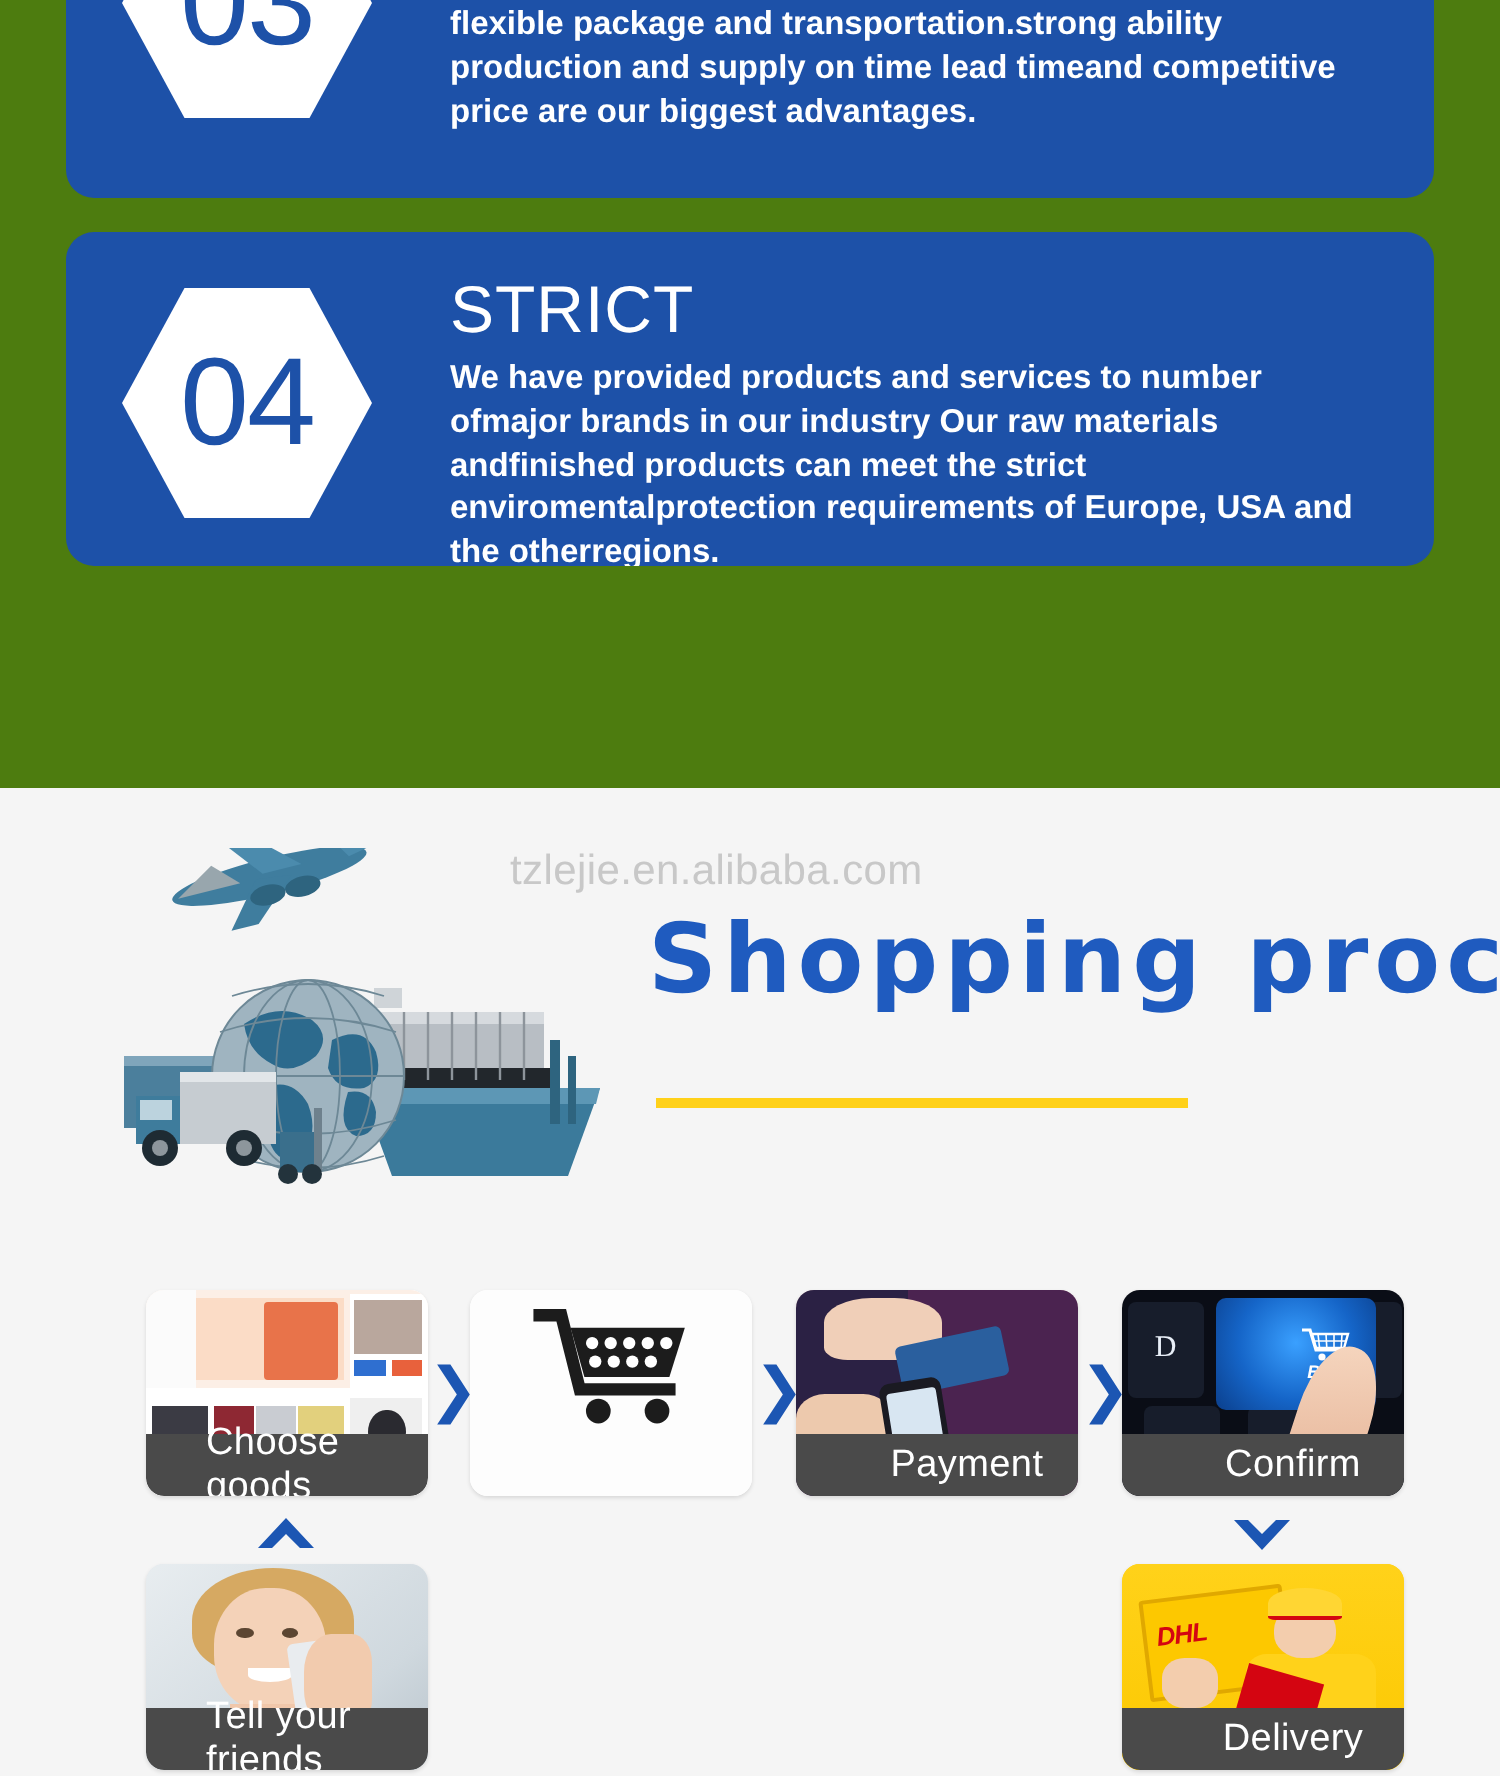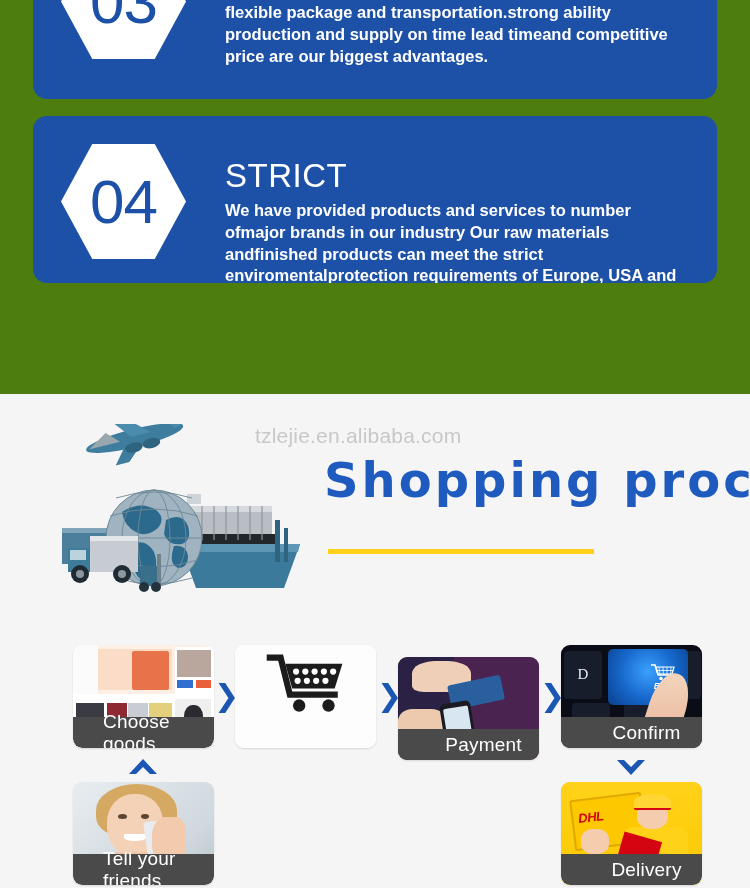--- a/index.html
+++ b/index.html
@@ -64,21 +64,21 @@
     letter-spacing: -1px;
     line-height: 1;
   }
 
   .panel-text {
     position: absolute;
     left: 192px;
     right: 24px;
   }
   #panel-03 .panel-text { top: 88px; }
-  #panel-04 .panel-text { top: 22px; margin-top: 21px; }
+  #panel-04 .panel-text { top: 22px; }
 
   .panel-heading {
     color: #ffffff;
     font-size: 33px;
     font-weight: 400;
     letter-spacing: 0.5px;
     margin: 0 0 6px 0;
     line-height: 1.05;
     font-family: "Liberation Sans", sans-serif;
   }
@@ -167,21 +167,21 @@
     justify-content: center;
     letter-spacing: 0.2px;
     box-sizing: border-box;
     border-bottom-left-radius: 9px;
     border-bottom-right-radius: 9px;
     padding-left: 30px;
   }
 
   #card-choose   { left: 73px;  top: 251px; }
   #card-cart     { left: 235px; top: 251px; }
-  #card-payment  { left: 398px; top: 263px; }
+  #card-payment  { left: 398px; top: 251px; }
   #card-confirm  { left: 561px; top: 251px; }
   #card-tell     { left: 73px;  top: 388px; }
   #card-delivery { left: 561px; top: 388px; }
 
   
   .chevron-right {
     position: absolute;
     width: 22px; height: 28px;
     color: #1c56b3;
     font-size: 30px;

